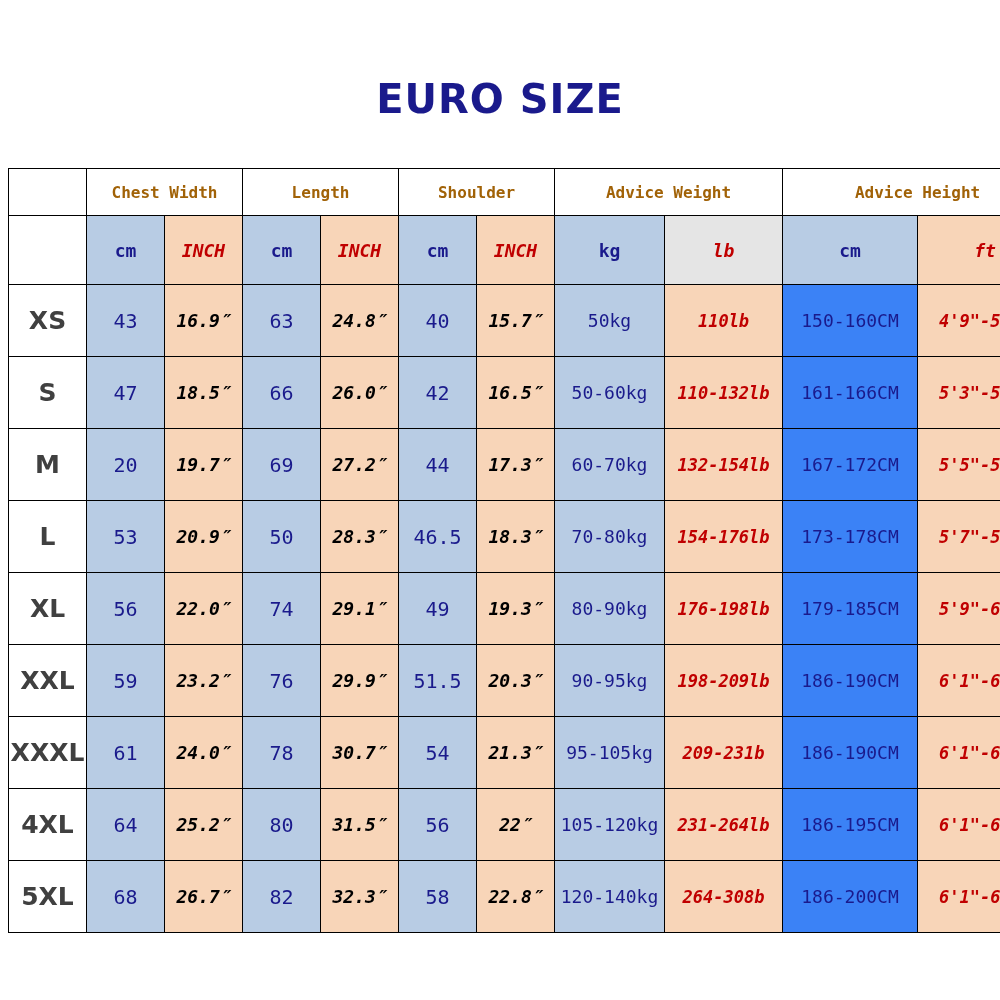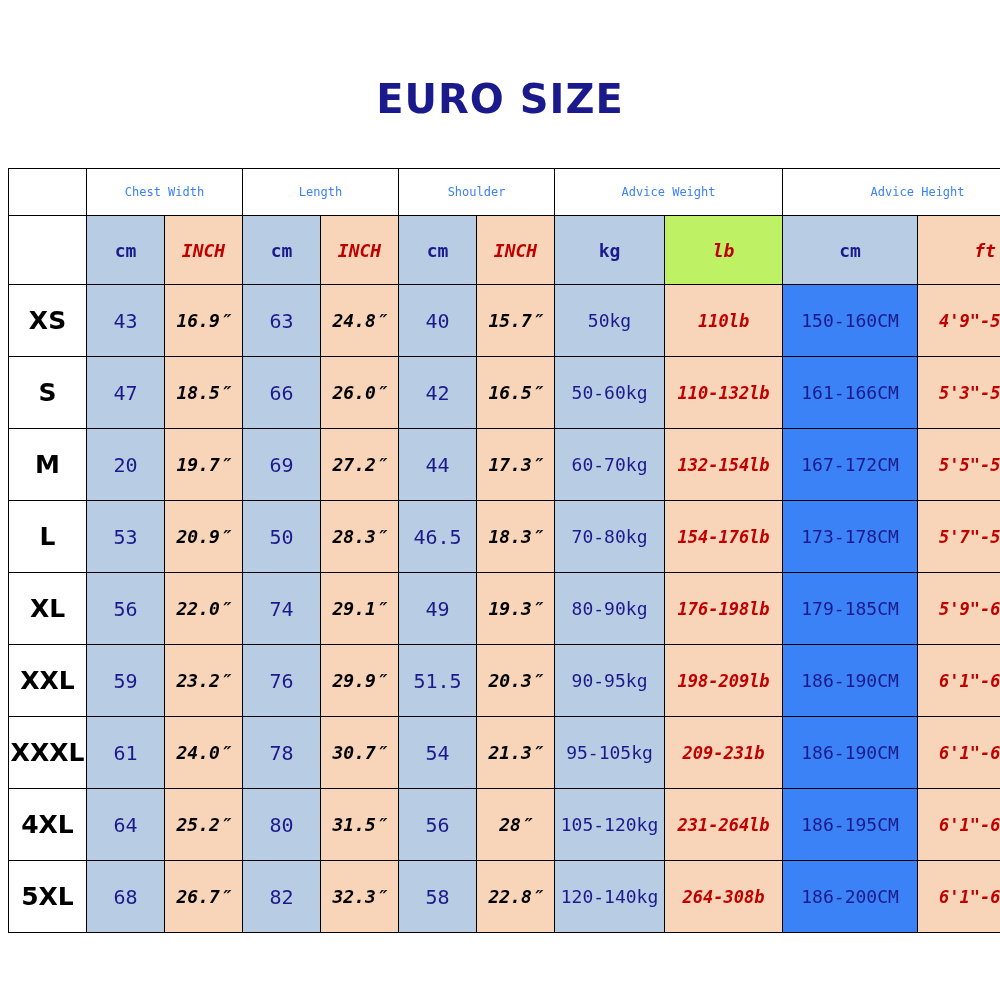--- a/index.html
+++ b/index.html
@@ -51,24 +51,24 @@
     padding: 0;
     margin: 0;
     vertical-align: middle;
     text-align: center;
   }
 
   
   .hdr-group {
     height: 46px;
     background: #ffffff;
-    color: #3b82f6;
-    font-family: "DejaVu Sans Mono", monospace;
-    font-size: 12px;
-    font-weight: normal;
+    color: #a16207;
+    font-family: "DejaVu Sans Mono", monospace;
+    font-size: 16px;
+    font-weight: bold;
   }
 
   
   .unit-cell {
     height: 68px;
     font-family: "DejaVu Sans Mono", monospace;
     font-size: 18px;
     position: relative;
   }
   .unit-cm {
@@ -79,21 +79,21 @@
     background: #f8d5b8;
     color: #c00000;
     font-style: italic;
     font-weight: bold;
   }
   .unit-kg {
     background: #b8cce4;
     color: #1a1a8c;
   }
   .unit-lb {
-    background: #bef264;
+    background: #e5e5e5;
     color: #c00000;
     font-style: italic;
     font-weight: bold;
   }
   .unit-cm-h {
     background: #b8cce4;
     color: #1a1a8c;
   }
   .unit-ft {
     background: #f8d5b8;
@@ -105,21 +105,21 @@
   .unit-top { padding-bottom: 18px; }
   .unit-bottom { padding-top: 22px; }
 
   .corner-cell {
     background: #ffffff;
   }
 
   .size-cell {
     height: 71px;
     background: #ffffff;
-    color: #000000;
+    color: #404040;
     font-family: "DejaVu Sans", sans-serif;
     font-weight: bold;
     font-size: 25px;
   }
 
   .val-cm {
     background: #b8cce4;
     color: #1a1a8c;
     font-family: "DejaVu Sans Mono", monospace;
     font-size: 20px;
@@ -311,21 +311,21 @@
           <td class="val-hcm">186-190CM</td>
           <td class="val-ft">6'1"-6'3"</td>
         </tr>
         <tr>
           <td class="size-cell">4XL</td>
           <td class="val-cm">64</td>
           <td class="val-inch">25.2″</td>
           <td class="val-cm">80</td>
           <td class="val-inch">31.5″</td>
           <td class="val-cm">56</td>
-          <td class="val-inch">28″</td>
+          <td class="val-inch">22″</td>
           <td class="val-kg">105-120kg</td>
           <td class="val-lb">231-264lb</td>
           <td class="val-hcm">186-195CM</td>
           <td class="val-ft">6'1"-6'4"</td>
         </tr>
         <tr>
           <td class="size-cell">5XL</td>
           <td class="val-cm">68</td>
           <td class="val-inch">26.7″</td>
           <td class="val-cm">82</td>

